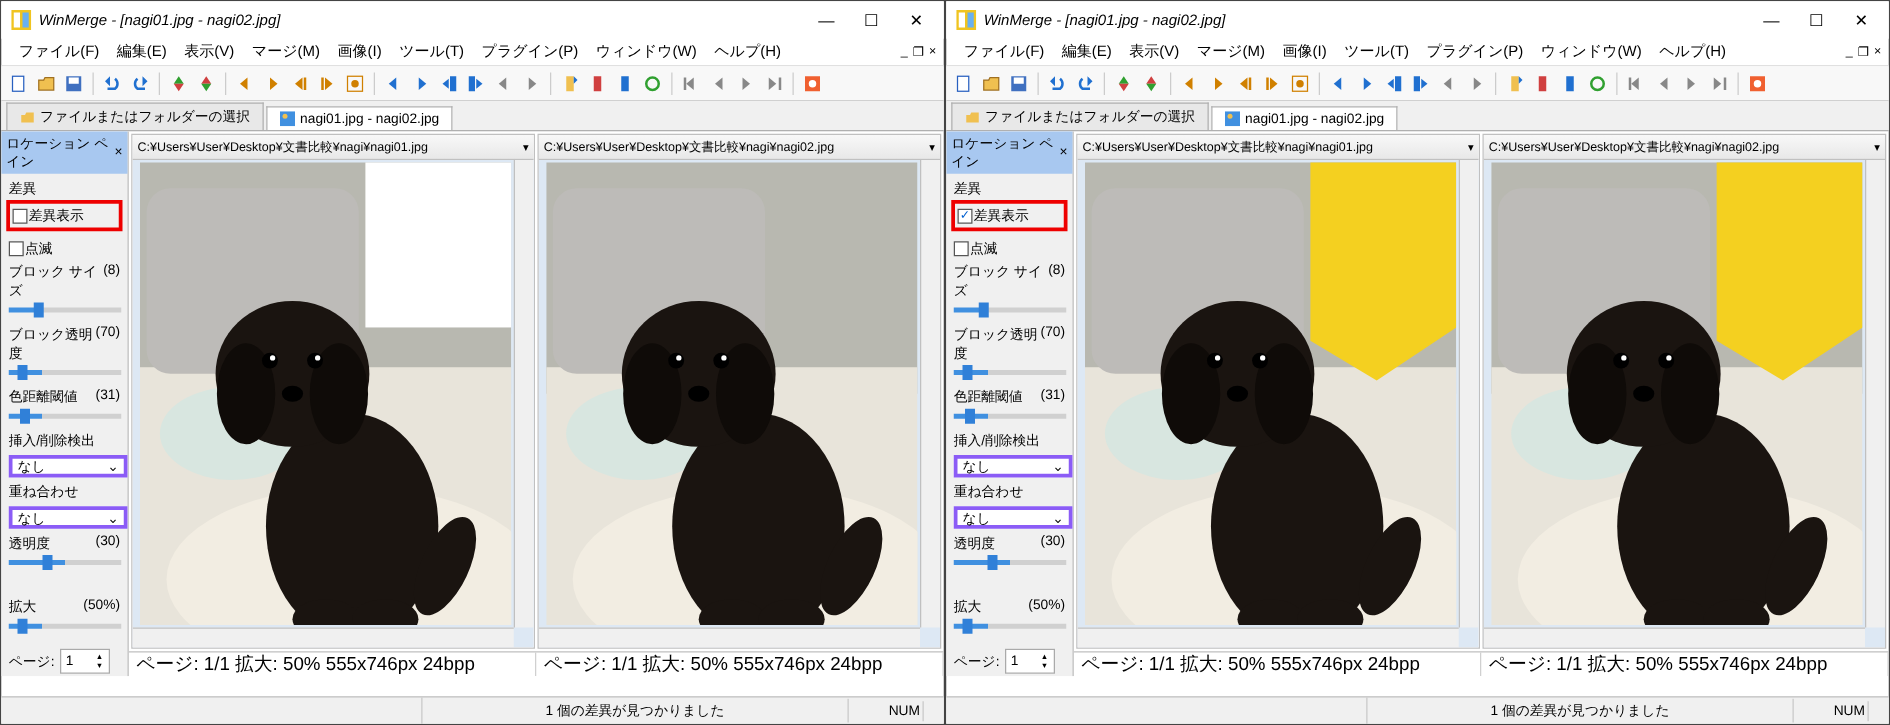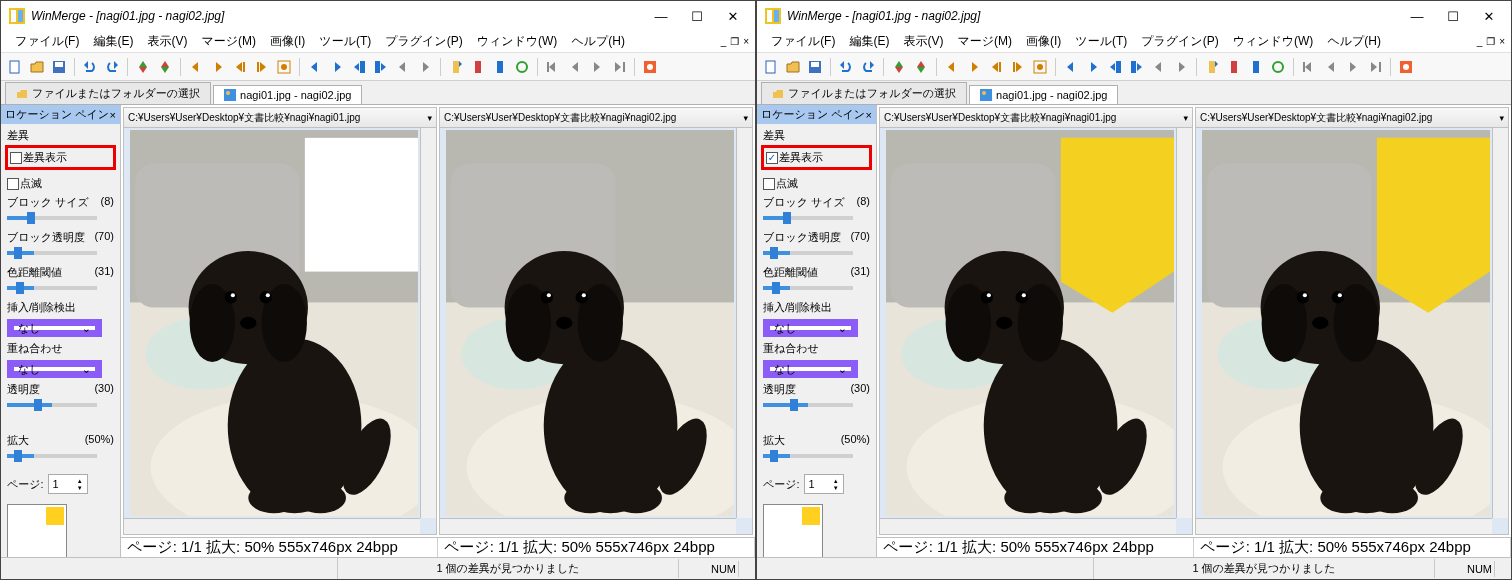--- a/index.html
+++ b/index.html
@@ -15,48 +15,48 @@
 .mdibtns { margin-left: auto; display: flex; gap: 4px; font-size: 10px; }
 .toolbar { height: 28px; display: flex; align-items: center; padding: 2px 4px; gap: 2px; border-bottom: 1px solid #d0d0d0; background: #f8f8f8; flex-wrap: nowrap; overflow: hidden; }
 .tbtn { width: 20px; height: 20px; display: flex; align-items: center; justify-content: center; border: 1px solid transparent; flex-shrink: 0; }
 .tbtn svg { width: 16px; height: 16px; }
 .tsep { width: 1px; height: 18px; background: #ccc; margin: 0 3px; flex-shrink: 0; }
 .tabs { height: 24px; display: flex; align-items: flex-end; background: #f0f0f0; border-bottom: 1px solid #b0b0b0; padding-left: 4px; }
 .tab { padding: 3px 10px; font-size: 11px; border: 1px solid #b0b0b0; border-bottom: none; background: #e8e8e8; margin-right: 2px; display: flex; gap: 4px; align-items: center; }
 .tab.active { background: #fff; }
 .tab .tabico { width: 12px; height: 12px; }
 .content { flex: 1; display: flex; overflow: hidden; }
-.sidebar { width: 120px; background: #f0f0f0; border-right: 1px solid #c0c0c0; display: flex; flex-direction: column; justify-content: space-between; }
+.sidebar { width: 102px; background: #f0f0f0; border-right: 1px solid #c0c0c0; display: flex; flex-direction: column; justify-content: space-between; }
 .locpane-hdr { background: #a8c8f0; padding: 2px 4px; font-size: 11px; display: flex; justify-content: space-between; align-items: center; }
 .sidebody { padding: 4px 6px; display: flex; flex-direction: column; gap: 4px; font-size: 11px; }
 .checkbox { display: flex; align-items: center; gap: 1px; }
 .cb { width: 12px; height: 12px; border: 1px solid #555; background: #fff; display: flex; align-items: center; justify-content: center; font-size: 10px; color: #0060d0; line-height: 1; }
 .redbox { border: 3px solid #e00; padding: 2px; margin: -2px -2px 2px -2px; }
 .sliderrow { display: flex; justify-content: space-between; }
 .slider { width: 90px; height: 4px; background: linear-gradient(to right,#4090e0 0%,#4090e0 30%,#d0d0d0 30%); position: relative; margin: 2px 0 6px; }
 .slider.s2 { background: linear-gradient(to right,#4090e0 0%,#4090e0 50%,#d0d0d0 50%); }
 .thumb { width: 8px; height: 12px; background: #3080d8; position: absolute; top: -4px; }
-.selectbox { width: 95px; height: 18px; border: 7px solid #8b5cf6; background: #fff; display: flex; align-items: center; padding: 0 4px; justify-content: space-between; }
+.selectbox { width: 95px; height: 18px; border: 3px solid #8b5cf6; background: #fff; display: flex; align-items: center; padding: 0 4px; justify-content: space-between; }
 .numinput { width: 40px; height: 20px; border: 1px solid #aaa; background: #fff; display: flex; align-items: center; padding: 0 4px; justify-content: space-between; }
 .spinner { display: flex; flex-direction: column; font-size: 6px; line-height: 1; gap: 1px; }
 .thumbpreview { width: 60px; height: 64px; border: 1px solid #888; background: #fff; margin-top: 6px; position: relative; }
 .thumbdiff { position: absolute; top: 2px; right: 2px; width: 18px; height: 18px; background: #ffd020; }
 .imagearea { flex: 1; display: flex; flex-direction: column; overflow: hidden; }
 .panes { flex: 1; display: flex; gap: 2px; padding: 2px; overflow: hidden; }
 .pane { flex: 1; display: flex; flex-direction: column; border: 1px solid #c0c0c0; overflow: hidden; }
 .pathbar { height: 20px; background: linear-gradient(#f8f8f8,#e8e8e8); border-bottom: 1px solid #c0c0c0; display: flex; align-items: center; padding: 0 4px; font-size: 10px; overflow: hidden; }
 .pathbar .dd { margin-left: auto; font-size: 9px; }
 .imgbody { flex: 1; background: #dde8f4; position: relative; overflow: hidden; }
 .dogimg { position: absolute; top: 2px; left: 6px; right: 18px; bottom: 18px; display: flex; align-items: center; justify-content: center; }
 .dogimg svg { width: 100%; height: 100%; }
 .scrollh { position: absolute; bottom: 0; left: 0; right: 16px; height: 16px; background: #f0f0f0; border-top: 1px solid #c0c0c0; }
 .scrollv { position: absolute; top: 0; right: 0; bottom: 16px; width: 16px; background: #f0f0f0; border-left: 1px solid #c0c0c0; }
 .statbar { height: 20px; display: flex; border-top: 1px solid #c0c0c0; font-size: 15px; }
 .statcell { flex: 1; border-right: 1px solid #d0d0d0; padding: 2px 6px; display: flex; align-items: center; }
-.statusbar { height: 22px; border-top: 1px solid #c0c0c0; display: flex; align-items: center; font-size: 11px; background: #f0f0f0; }
+.statusbar { height: 22px; border-top: 1px solid #c0c0c0; display: flex; align-items: center; font-size: 11px; background: #f0f0f0; margin-top: 16px; }
 .statusbar .c1 { flex: 1; border-right: 1px solid #c8c8c8; height: 100%; }
 .statusbar .c2 { flex: 1; text-align: center; padding: 2px; border-right: 1px solid #c8c8c8; }
 .statusbar .c3 { width: 60px; text-align: right; padding: 2px; border-right: 1px solid #c8c8c8; }
 .statusbar .grip { width: 16px; }
 </style>
 </head>
 <body>
 
 <div class="window">
   <div class="titlebar">

